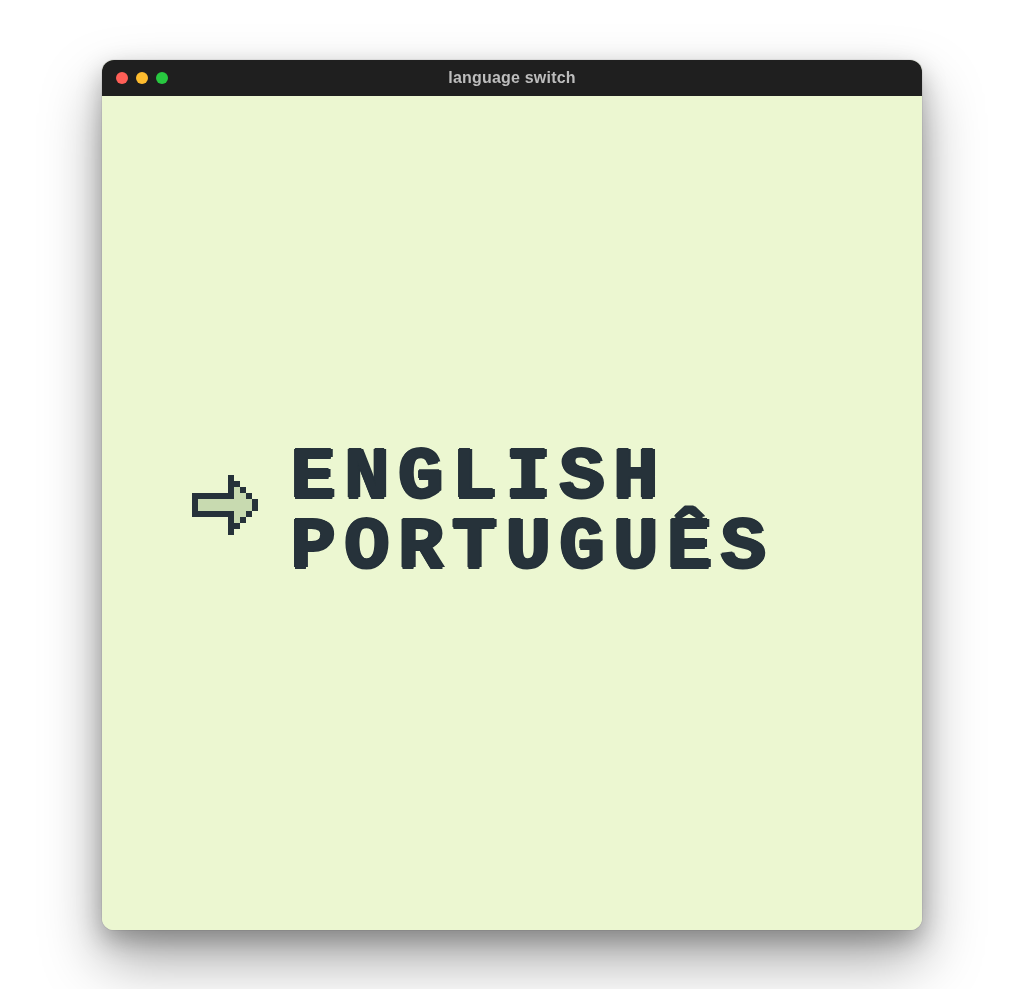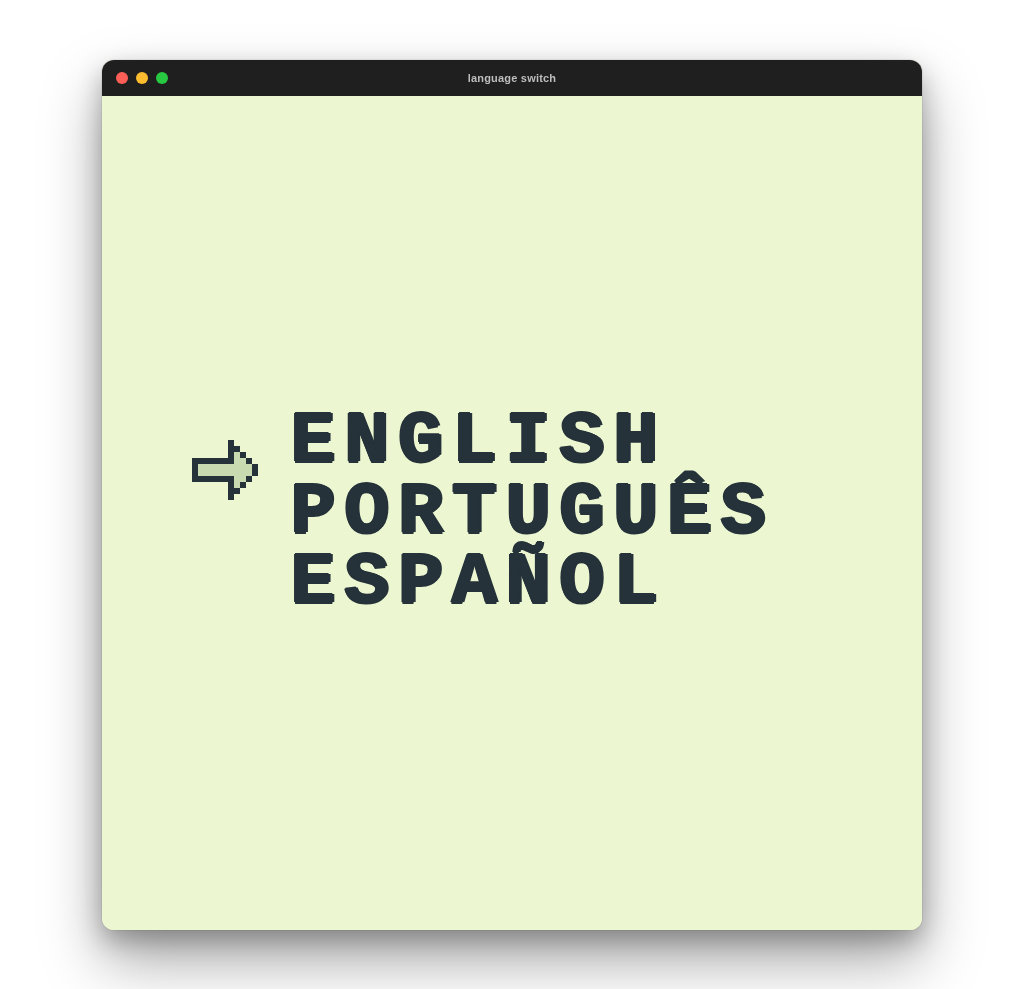--- a/index.html
+++ b/index.html
@@ -50,21 +50,21 @@
     width: 12px; height: 12px; border-radius: 50%;
   }
   .tl.red    { background: #ff5f57; }
   .tl.yellow { background: #febc2e; }
   .tl.green  { background: #28c840; }
   .title {
     position: absolute;
     left: 0; right: 0;
     text-align: center;
     color: #bdbdbd;
-    font-size: 11px;
+    font-size: 16px;
     font-weight: 600;
     letter-spacing: .2px;
     pointer-events: none;
   }
 
   .screen {
     position: absolute;
     top: 36px; left: 0; right: 0; bottom: 0;
     background: #ecf7d1;
     display: flex;
@@ -224,22 +224,18 @@
           <div class="label">English</div>
         </div>
 
 
 
         <div class="menu-row">
           <div class="cursor-slot"></div>
           <div class="label">Português</div>
         </div>
 
-        <div class="menu-row">
-          <div class="cursor-slot"></div>
-          <div class="label">Español</div>
-        </div>
 
       </div>
     </div>
 
   </div>
 </div>
 
 </body></html>

